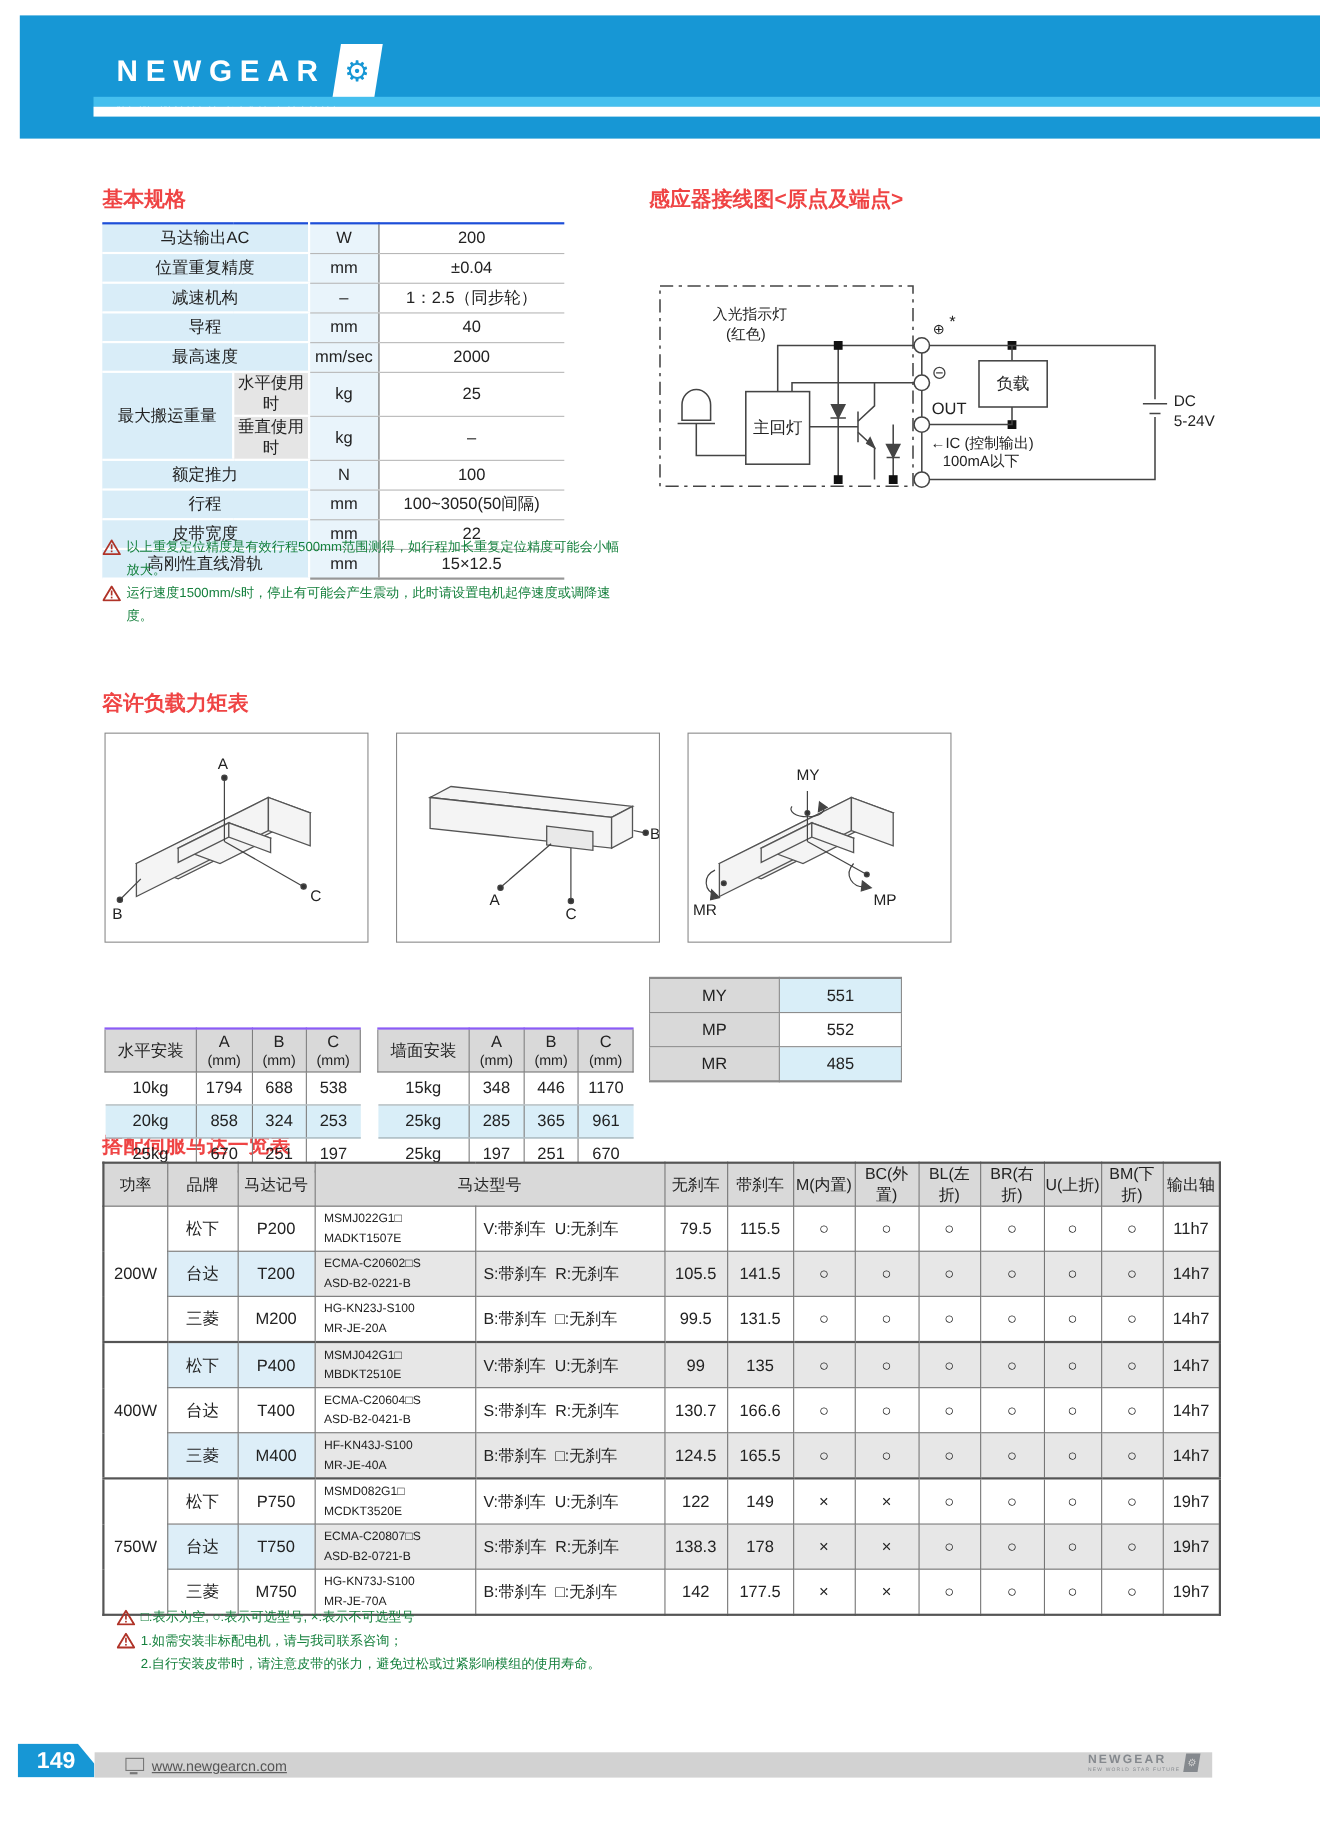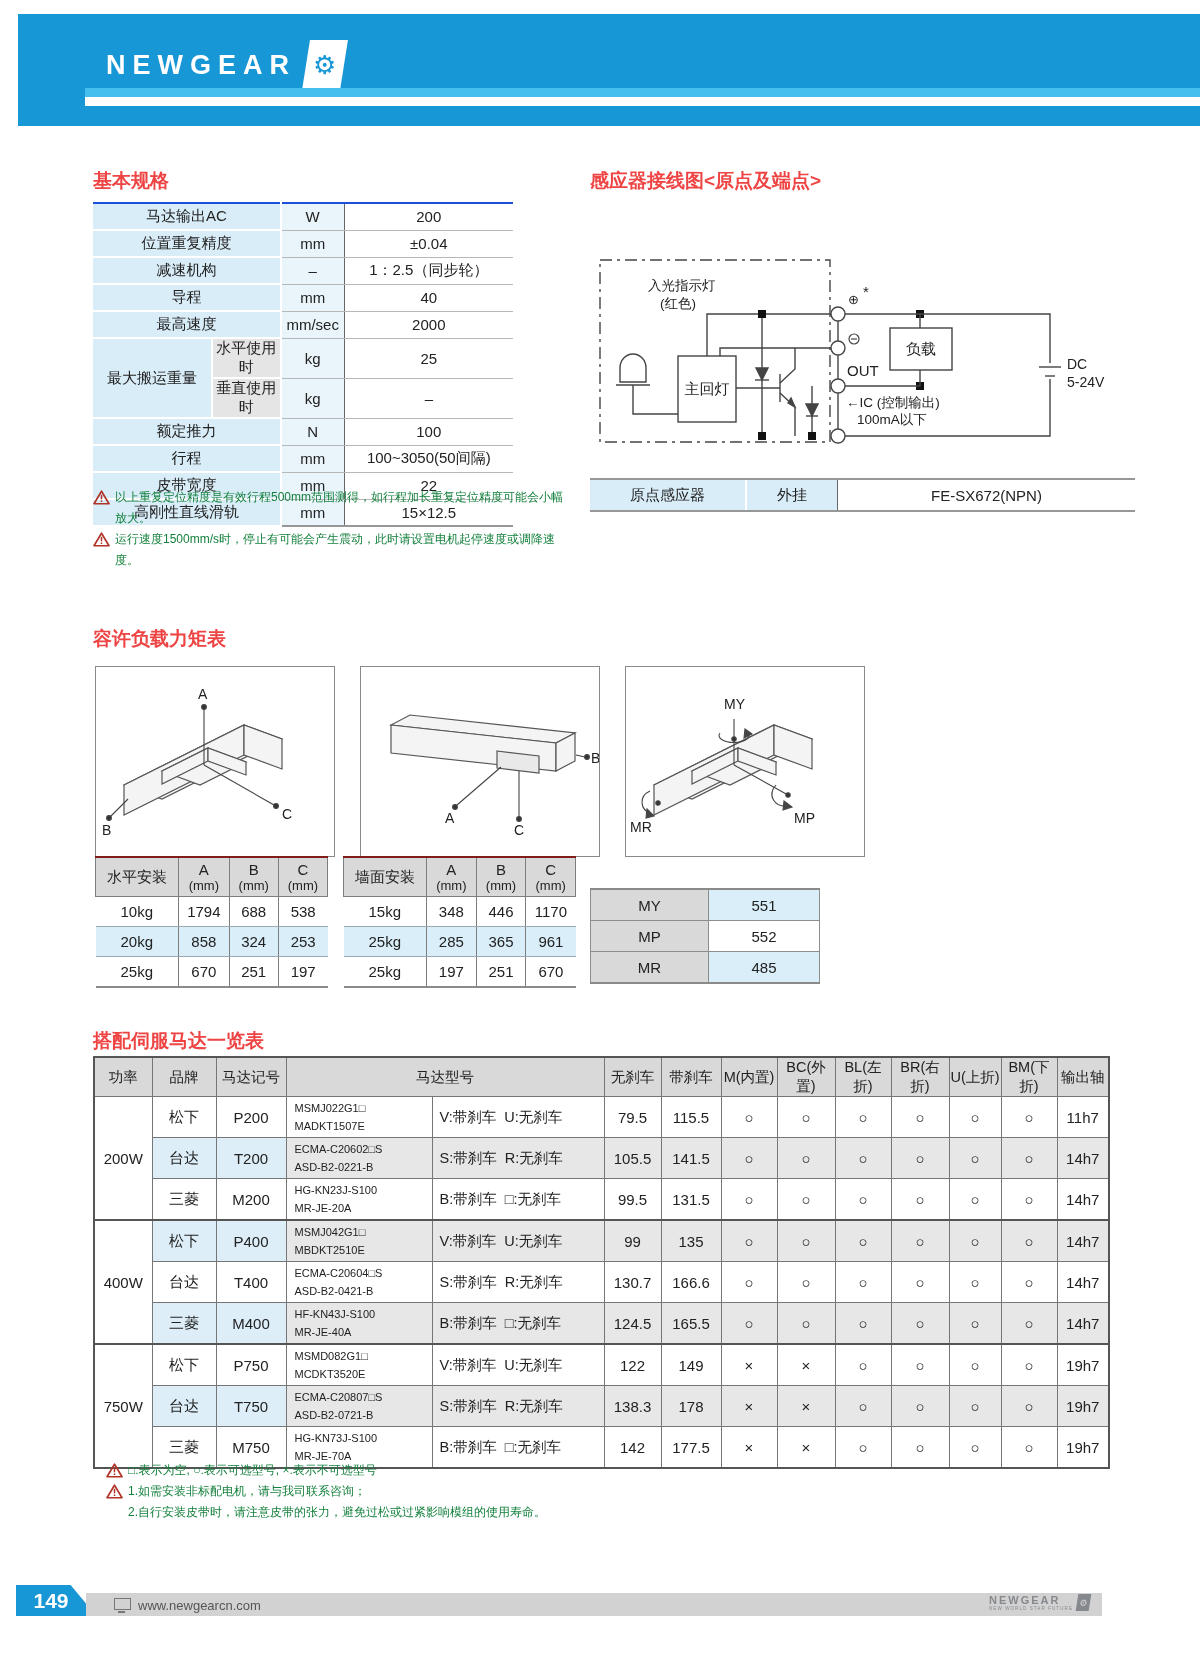--- a/index.html
+++ b/index.html
@@ -53,22 +53,22 @@
   #sensor-table .c2{width:90px;background:#d9edf8;border-left:2px solid #fff;}
   #sensor-table .c3{flex:1;background:#fff;border-left:1px solid #666;}
 
   
   .diag-box{position:absolute;top:666px;width:238px;height:189px;border:1.5px solid #8a8a8a;background:#fff;}
   .diag-box svg{width:100%;height:100%;display:block;}
   #diag1{left:95px;} #diag2{left:360px;} #diag3{left:625px;}
   .diag-box text{font-size:14px;fill:#222;}
 
   
-  .ltable{position:absolute;top:856px;border-collapse:collapse;font-size:15px;
-          border-top:2px solid #7f1d1d;border-bottom:2px solid #8a8a8a;}
+  .ltable{position:absolute;top:934px;border-collapse:collapse;font-size:15px;
+          border-top:2px solid #8b5cf6;border-bottom:2px solid #8a8a8a;}
   #lt1{left:95px;width:233px;} #lt2{left:343px;width:233px;}
   .ltable th{background:#d9d9d9;border:1px solid #7d7d7d;font-weight:normal;height:38px;padding:0 2px;}
   .ltable th .u{font-size:13px;}
   .ltable td{height:27px;text-align:center;border-left:1px solid #7d7d7d;border-bottom:1px solid #9aa7ad;}
   .ltable td:first-child{border-left:none;}
   .ltable td:last-child{border-right:none;}
   .ltable tr.hl td{background:#d9eef8;}
   .ltable th:first-child{width:78px;}
 
   #moment-table{position:absolute;left:590px;top:888px;width:230px;border-collapse:collapse;
@@ -90,21 +90,21 @@
   #servo-table tr.shaded td.cb{background:#ddeef8;}
   #servo-table tr.shaded td.cg{background:#e7e7e7;}
   #servo-table tr.gstart td{border-top:2px solid #555;}
 
   
   .page-badge{position:absolute;left:16px;top:1585px;width:70px;height:31px;background:#1797d5;
               color:#fff;font-size:21px;font-weight:bold;display:flex;align-items:center;justify-content:center;
               clip-path:polygon(0 0,78% 0,100% 60%,100% 100%,0 100%);}
   .footer-bar{position:absolute;left:86px;top:1593px;width:1016px;height:23px;background:#d2d2d2;}
   .footer-link{position:absolute;left:52px;top:0;height:24px;display:flex;align-items:center;
-               font-size:13px;color:#555;}
+               font-size:13px;color:#555;text-decoration:underline;}
   .monitor-icon{position:absolute;left:28px;top:5px;width:15px;height:10px;border:1.5px solid #777;background:#d2d2d2;}
   .monitor-icon:after{content:"";position:absolute;left:3px;bottom:-4px;width:7px;height:2px;background:#777;}
   .footer-logo{position:absolute;left:903px;top:1px;color:#85898e;display:flex;align-items:center;}
   .footer-logo .fbrand{font-size:11px;font-weight:bold;letter-spacing:2px;}
   .footer-logo .ftag{font-size:4.5px;letter-spacing:1.1px;}
   .footer-logo .fgear{width:13px;height:17px;background:#85898e;transform:skewX(-9deg);margin-left:4px;
                       display:flex;align-items:center;justify-content:center;color:#d2d2d2;font-size:9px;}
 </style>
 </head>
 <body>
@@ -262,25 +262,20 @@
       <text x="258" y="68" font-size="13">⊕</text>
       <text x="273" y="61" font-size="15">*</text>
       <text x="257" y="140" font-size="15">OUT</text>
       <text x="256" y="171">←IC (控制输出)</text>
       <text x="267" y="188">100mA以下</text>
       <text x="477" y="133" font-size="14">DC</text>
       <text x="477" y="151" font-size="14">5-24V</text>
     </g>
   </svg>
 
-  <div id="sensor-table">
-    <div class="cell c1">原点感应器</div>
-    <div class="cell c2">外挂</div>
-    <div class="cell c3">FE-SX672(NPN)</div>
-  </div>
 
   <div id="diag1" class="diag-box">
     <svg viewBox="0 0 238 189">
       <g fill="#f4f4f4" stroke="#555" stroke-width="1.2">
         <polygon points="28,118 148,58 186,72 66,132"></polygon>
         <polygon points="28,118 148,58 148,88 28,148"></polygon>
         <polygon points="148,58 186,72 186,102 148,88"></polygon>
         <polygon points="66,104 112,81 150,95 104,118"></polygon>
         <polygon points="66,104 112,81 112,94 66,117"></polygon>
         <polygon points="112,81 150,95 150,108 112,94"></polygon>

